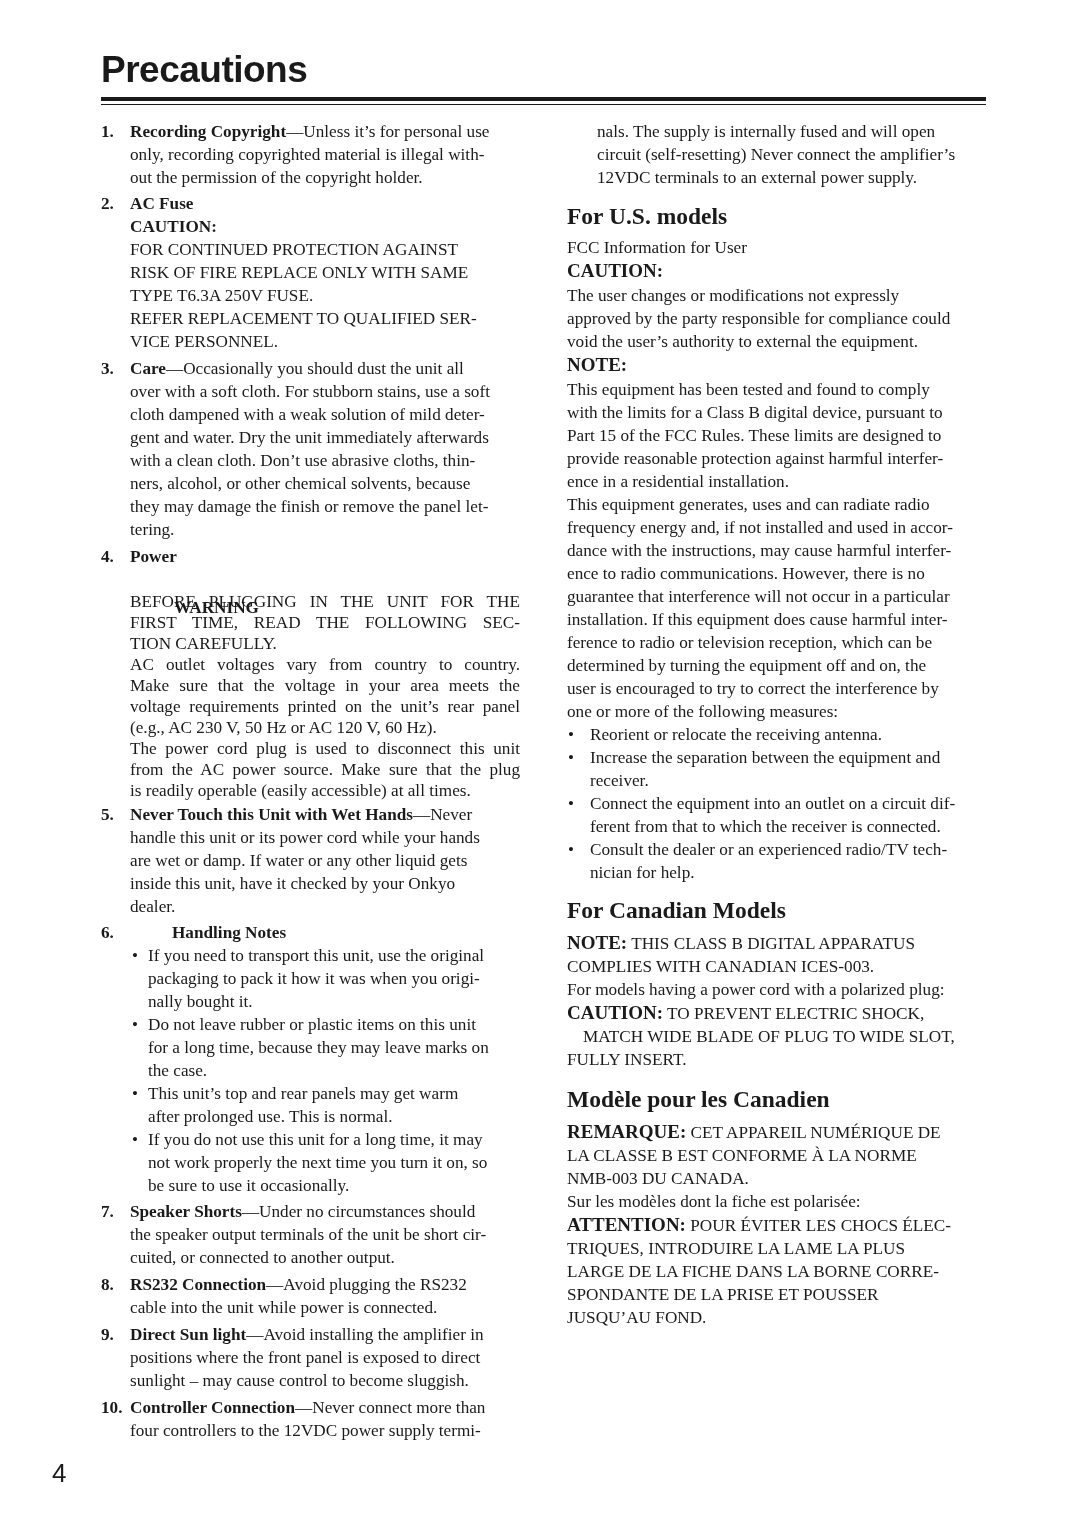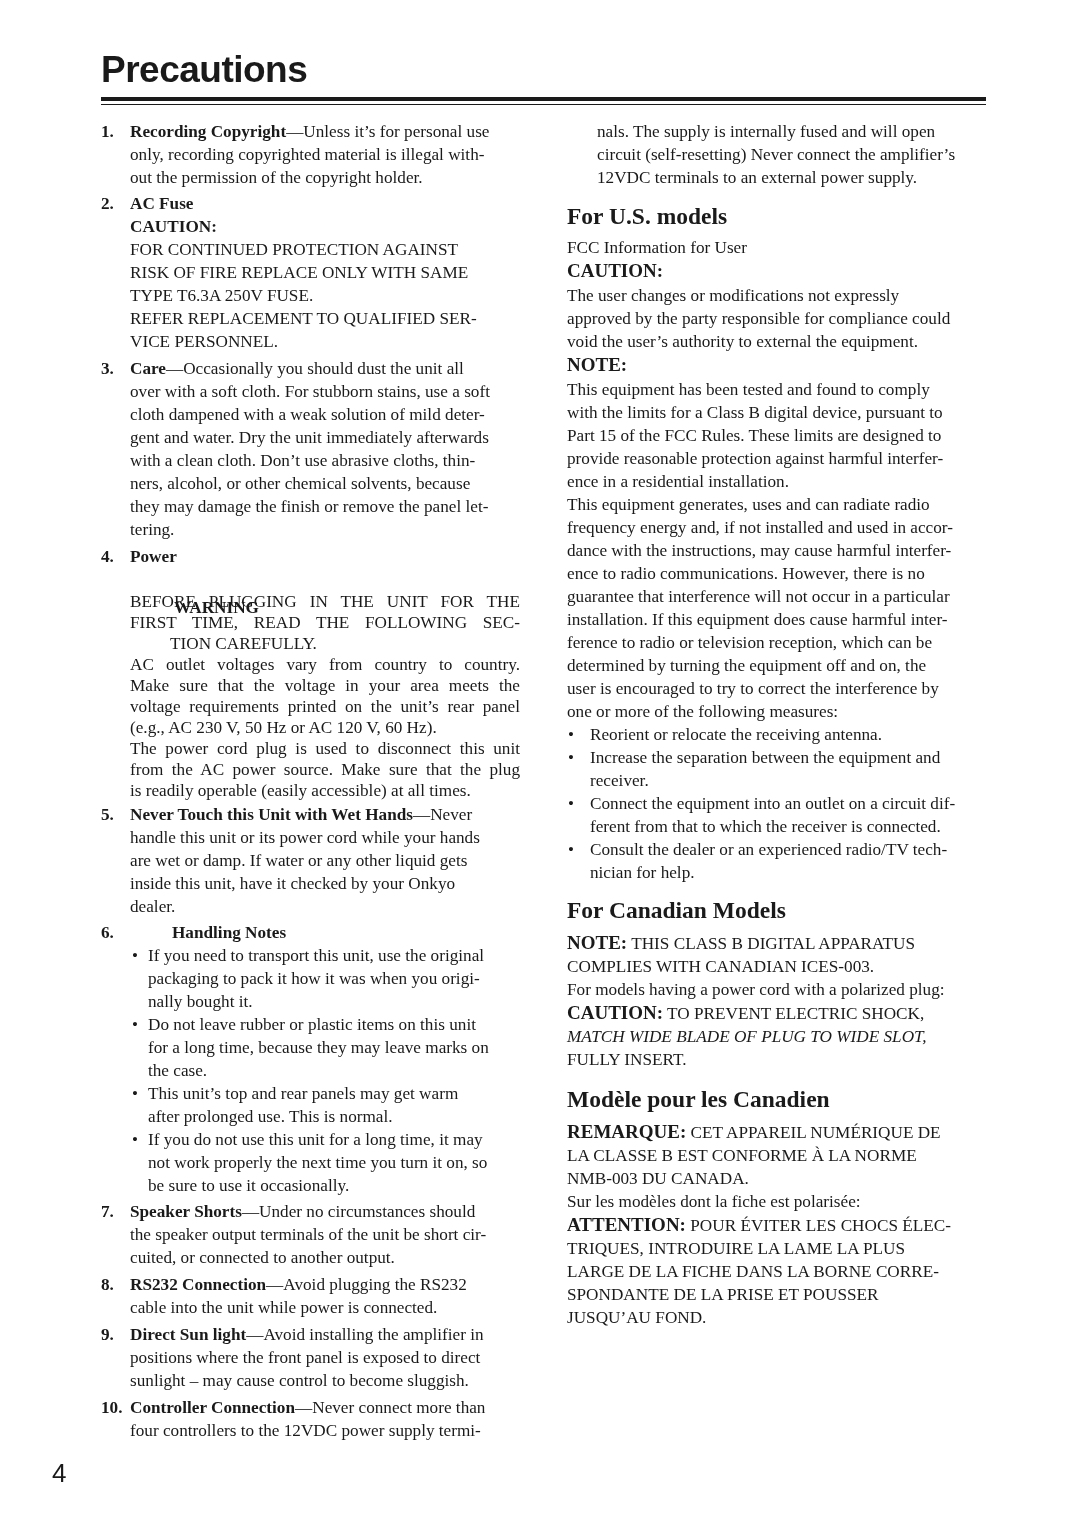--- a/index.html
+++ b/index.html
@@ -58,21 +58,21 @@
     <div class="line" style="left:130px;top:495px;">they may damage the finish or remove the panel let-</div>
     <div class="line" style="left:130px;top:518px;">tering.</div>
   </div>
 
   <div>
     <span class="num" style="left:101px;top:545px;">4.</span>
     <div class="line b" style="left:130px;top:545px;">Power</div>
     <div class="line b" style="left:130px;top:596px;margin-left:44px;">WARNING</div>
     <div class="line justify" style="left:130px;top:590px;width:390px;">BEFORE PLUGGING IN THE UNIT FOR THE</div>
     <div class="line justify" style="left:130px;top:611px;width:390px;">FIRST TIME, READ THE FOLLOWING SEC-</div>
-    <div class="line" style="left:130px;top:632px;margin-left:40px;">TION CAREFULLY.</div>
+    <div class="line" style="left:130px;top:632px;">TION CAREFULLY.</div>
     <div class="line justify" style="left:130px;top:653px;width:390px;">AC outlet voltages vary from country to country.</div>
     <div class="line justify" style="left:130px;top:674px;width:390px;">Make sure that the voltage in your area meets the</div>
     <div class="line justify" style="left:130px;top:695px;width:390px;">voltage requirements printed on the unit’s rear panel</div>
     <div class="line" style="left:130px;top:716px;">(e.g., AC 230 V, 50 Hz or AC 120 V, 60 Hz).</div>
     <div class="line justify" style="left:130px;top:737px;width:390px;">The power cord plug is used to disconnect this unit</div>
     <div class="line justify" style="left:130px;top:758px;width:390px;">from the AC power source. Make sure that the plug</div>
     <div class="line" style="left:130px;top:779px;">is readily operable (easily accessible) at all times.</div>
   </div>
 
   <div>
@@ -182,21 +182,21 @@
     <div class="line" style="left:590px;top:838px;">Consult the dealer or an experienced radio/TV tech-</div>
     <div class="line" style="left:590px;top:861px;">nician for help.</div>
   </div>
 
   <div>
     <div class="h2" style="left:567px;top:896px;">For Canadian Models</div>
     <div class="line" style="left:567px;top:931px;"><span class="b" style="font-size:19px;">NOTE:</span><span> THIS CLASS B DIGITAL APPARATUS</span></div>
     <div class="line" style="left:567px;top:955px;">COMPLIES WITH CANADIAN ICES-003.</div>
     <div class="line" style="left:567px;top:978px;">For models having a power cord with a polarized plug:</div>
     <div class="line" style="left:567px;top:1001px;"><span class="b" style="font-size:19px;">CAUTION:</span><span> TO PREVENT ELECTRIC SHOCK,</span></div>
-    <div class="line" style="left:567px;top:1025px;font-style:italic;">MATCH WIDE BLADE OF PLUG TO WIDE SLOT,</div>
+    <div class="line" style="left:583px;top:1025px;">MATCH WIDE BLADE OF PLUG TO WIDE SLOT,</div>
     <div class="line" style="left:567px;top:1048px;">FULLY INSERT.</div>
   </div>
 
   <div>
     <div class="h2" style="left:567px;top:1085px;">Modèle pour les Canadien</div>
     <div class="line" style="left:567px;top:1120px;"><span class="b" style="font-size:19px;">REMARQUE:</span><span> CET APPAREIL NUMÉRIQUE DE</span></div>
     <div class="line" style="left:567px;top:1144px;">LA CLASSE B EST CONFORME À LA NORME</div>
     <div class="line" style="left:567px;top:1167px;">NMB-003 DU CANADA.</div>
     <div class="line" style="left:567px;top:1190px;">Sur les modèles dont la fiche est polarisée:</div>
     <div class="line" style="left:567px;top:1213px;"><span class="b" style="font-size:19px;">ATTENTION:</span><span> POUR ÉVITER LES CHOCS ÉLEC-</span></div>

